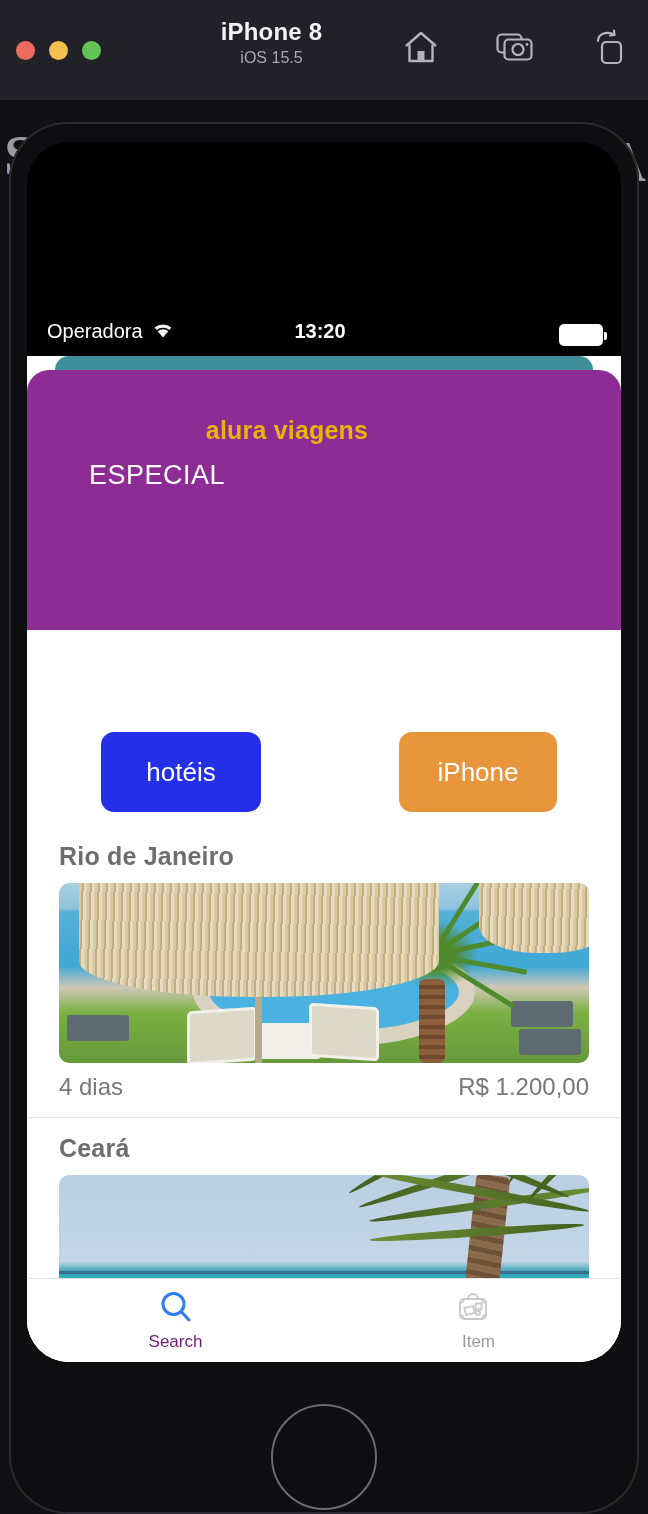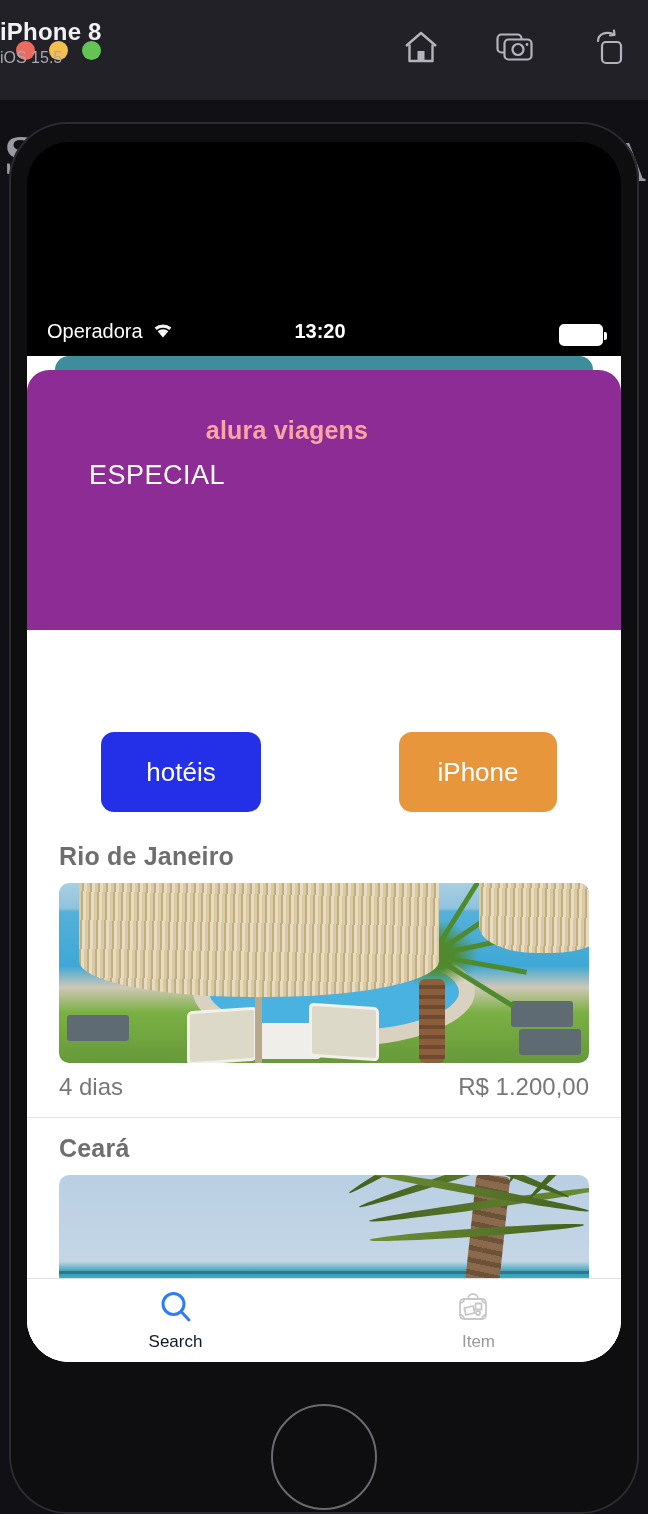--- a/index.html
+++ b/index.html
@@ -20,21 +20,21 @@
     position:absolute; left:8px; top:38px; width:110px; height:24px;
     display:flex; align-items:center; gap:14px; padding-left:8px;
   }
   .dot{ width:19px; height:19px; border-radius:50%; display:block; }
   .dot.red{ background:#ED6A5E; }
   .dot.yellow{ background:#F5BF4F; }
   .dot.green{ background:#61C454; }
 
   .sim-id{
     position:absolute; left:0; top:18px; width:543px;
-    text-align:left; pointer-events:none;
+    text-align:center; pointer-events:none;
   }
   .sim-id .name{
     font-size:24px; font-weight:bold; color:#F2F2F4; letter-spacing:.2px;
     line-height:28px;
   }
   .sim-id .os{
     font-size:16px; color:#A9A8B0; line-height:22px; margin-top:1px;
   }
 
   .sim-tools{
@@ -106,21 +106,21 @@
   .teal-strip{
     position:absolute; left:28px; top:0px; width:538px; height:22px;
     background:#3d8d9b; border-radius:14px 14px 0 0;
   }
   .header{
     position:absolute; left:0; top:14px; width:594px; height:260px;
     background:#8E2C96; border-radius:22px 22px 0 0;
   }
   .brand{
     position:absolute; left:0; top:46px; width:520px; text-align:center;
-    color:#fca5a5; font-size:25px; font-weight:bold; letter-spacing:.2px;
+    color:#eab308; font-size:25px; font-weight:bold; letter-spacing:.2px;
   }
   .especial{
     position:absolute; left:62px; top:90px; color:#fff;
     font-size:27px; font-weight:300; letter-spacing:.5px;
   }
   .brasil{
     position:absolute; left:62px; top:134px; color:#fff;
     font-size:38px; font-weight:bold; letter-spacing:.3px;
   }
 
@@ -226,21 +226,21 @@
   .tabbar{
     position:absolute; left:0; bottom:0; width:594px; height:84px;
     background:#fff; border-top:1px solid #e0e0e0;
     display:flex;
   }
   .tabitem{
     flex:1; display:flex; flex-direction:column; align-items:center; justify-content:center;
     gap:4px; cursor:pointer;
   }
   .tabitem .lbl{ font-size:17px; }
-  .tabitem.active .lbl{ color:#0f172a; }
+  .tabitem.active .lbl{ color:#701a75; }
   .tabitem.inactive .lbl{ color:#9a9a9a;margin-left:12px; }
 </style>
 </head>
 <body>
 
 <div class="sim-titlebar">
   <div class="traffic">
     <span class="dot red"></span>
     <span class="dot yellow"></span>
     <span class="dot green"></span>

